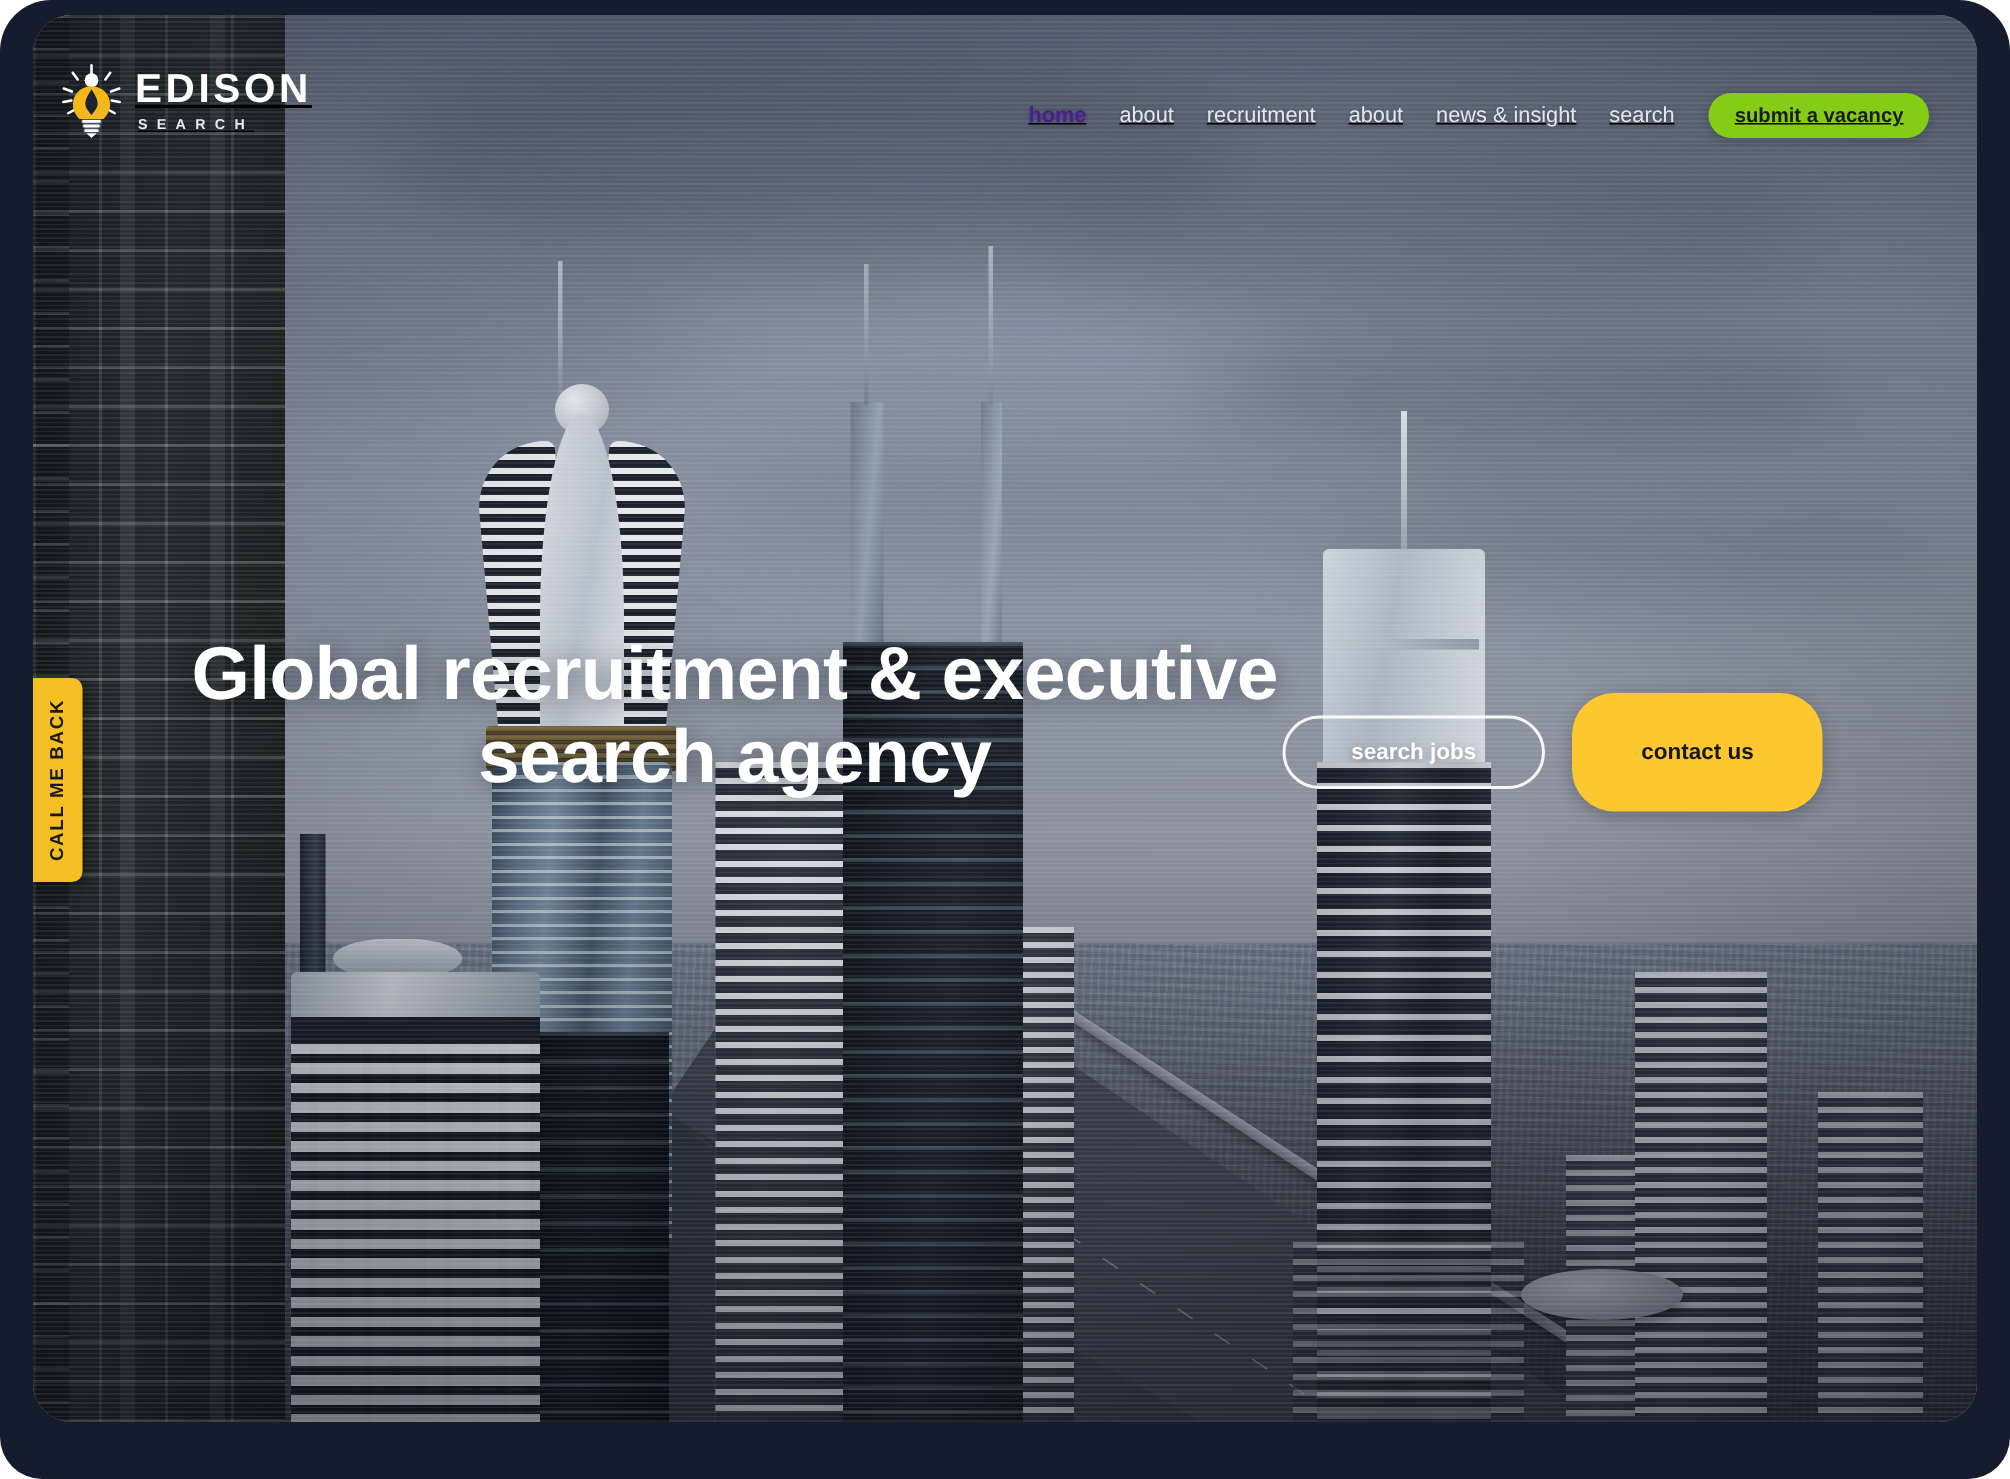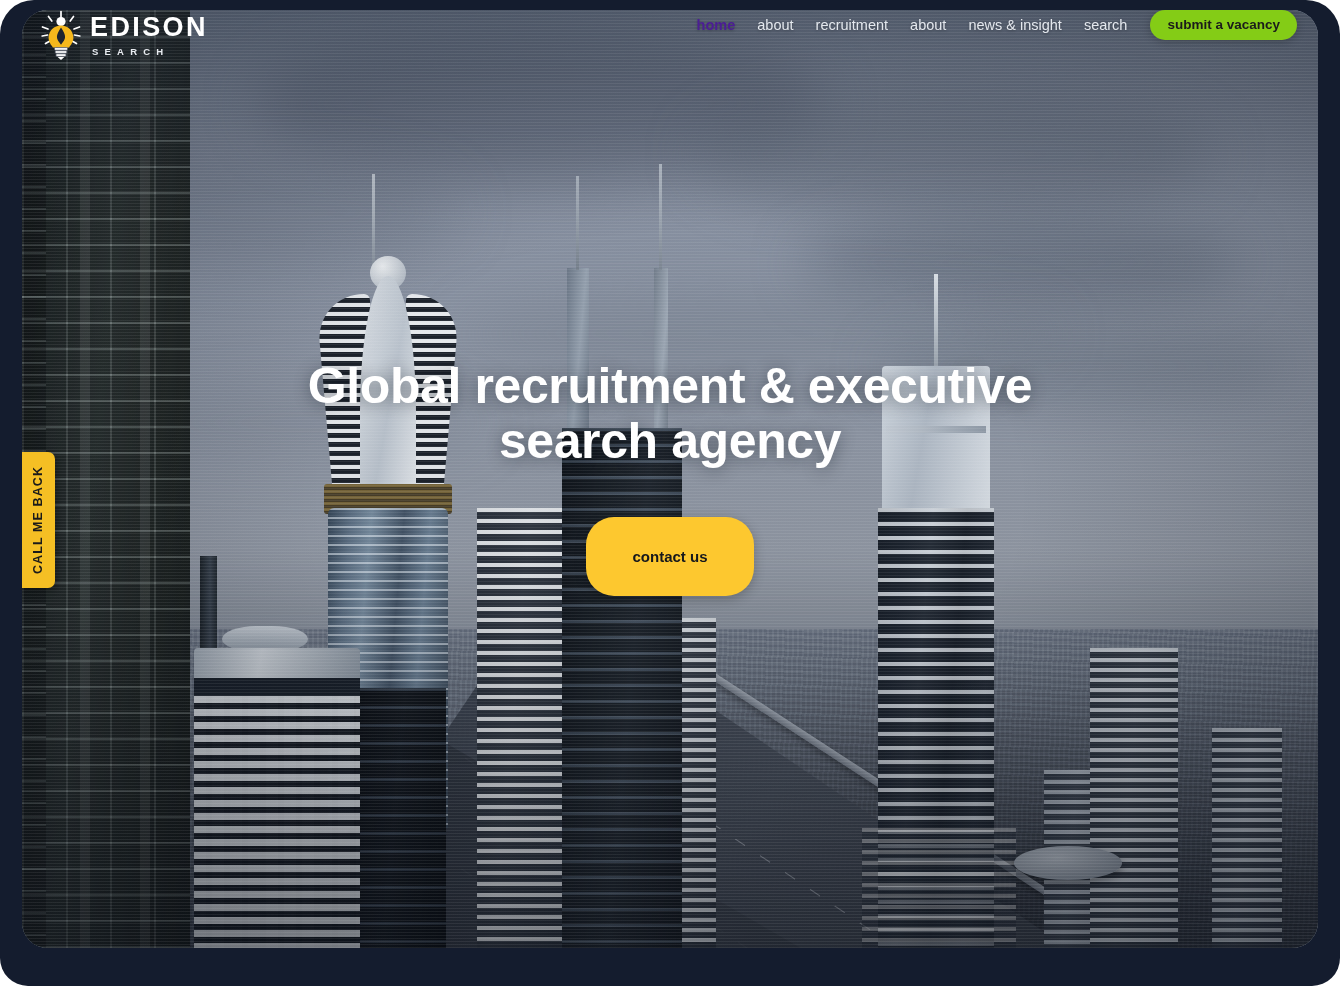--- a/index.html
+++ b/index.html
@@ -285,22 +285,22 @@
       linear-gradient(180deg, rgba(18,26,40,.30) 0%, rgba(18,26,40,.04) 22%, rgba(10,16,26,.10) 58%, rgba(8,12,20,.42) 100%),
       radial-gradient(ellipse at 50% 52%, rgba(0,0,0,0) 38%, rgba(10,15,25,.30) 100%);
   }
   .grain{
     position:absolute; inset:0; opacity:.10;
     background-image:repeating-linear-gradient(0deg, rgba(255,255,255,.7) 0 1px, rgba(0,0,0,0) 1px 3px);
   }
 
   
   #site-header{
-    position:absolute; left:0; right:1px; top:0; height:82px;
-    display:flex; align-items:flex-start; z-index:40;
+    position:absolute; left:0; right:12px; top:0; height:82px;
+    display:flex; align-items:flex-end; z-index:40;text-decoration:underline;
   }
   #brand-logo{ display:flex; align-items:center; margin-left:16px; text-decoration:none; }
   #bulb-icon{ width:46px; height:50px; flex:0 0 auto; }
   #brand-wordmark{ margin-left:6px; line-height:1; }
   #brand-name{
     display:block; color:#fff; font-size:27px; font-weight:700;
     letter-spacing:2.4px;
   }
   #brand-tagline{
     display:block; color:#e9ecf1; font-size:9.5px; font-weight:700;
@@ -322,21 +322,21 @@
     background:#84cc16; color:#1b1b1b;
     font-size:13.5px; font-weight:700;
     padding:7px 17px 8px; border-radius:20px;
     text-decoration:none; white-space:nowrap;
     box-shadow:0 2px 8px rgba(0,0,0,.22);
   }
 
   
   #hero{
     position:absolute; left:0; right:0; top:0; bottom:0;
-    display:flex; flex-direction:column; align-items:center; justify-content:center;
+    display:flex; flex-direction:row; align-items:center; justify-content:center;
     z-index:30; padding-bottom:4px;
   }
   #hero-heading{
     color:#ffffff; text-align:center;
     font-size:50px; font-weight:700; line-height:1.1;
     letter-spacing:-.4px;
     max-width:730px;
     text-shadow:0 2px 16px rgba(8,14,24,.42);
   }
   #hero-actions{ margin-top:48px; display:flex; align-items:center; gap:18px; }
@@ -490,20 +490,21 @@
         <a class="nav-link" href="#">about</a>
         <a class="nav-link" href="#">news &amp; insight</a>
         <a class="nav-link" href="#">search</a>
         <a id="nav-cta" href="#">submit a vacancy</a>
       </nav>
     </header>
 
     <section id="hero">
       <h1 id="hero-heading">Global recruitment &amp; executive search agency</h1>
       <div id="hero-actions">
+        <a id="btn-search-jobs" href="#">search jobs</a>
         <a id="btn-contact-us" href="#">contact us</a>
       </div>
     </section>
 
     <div id="callback-tab">
       <span id="callback-tab-label">CALL ME BACK</span>
     </div>
 
   </div>
 </div>

